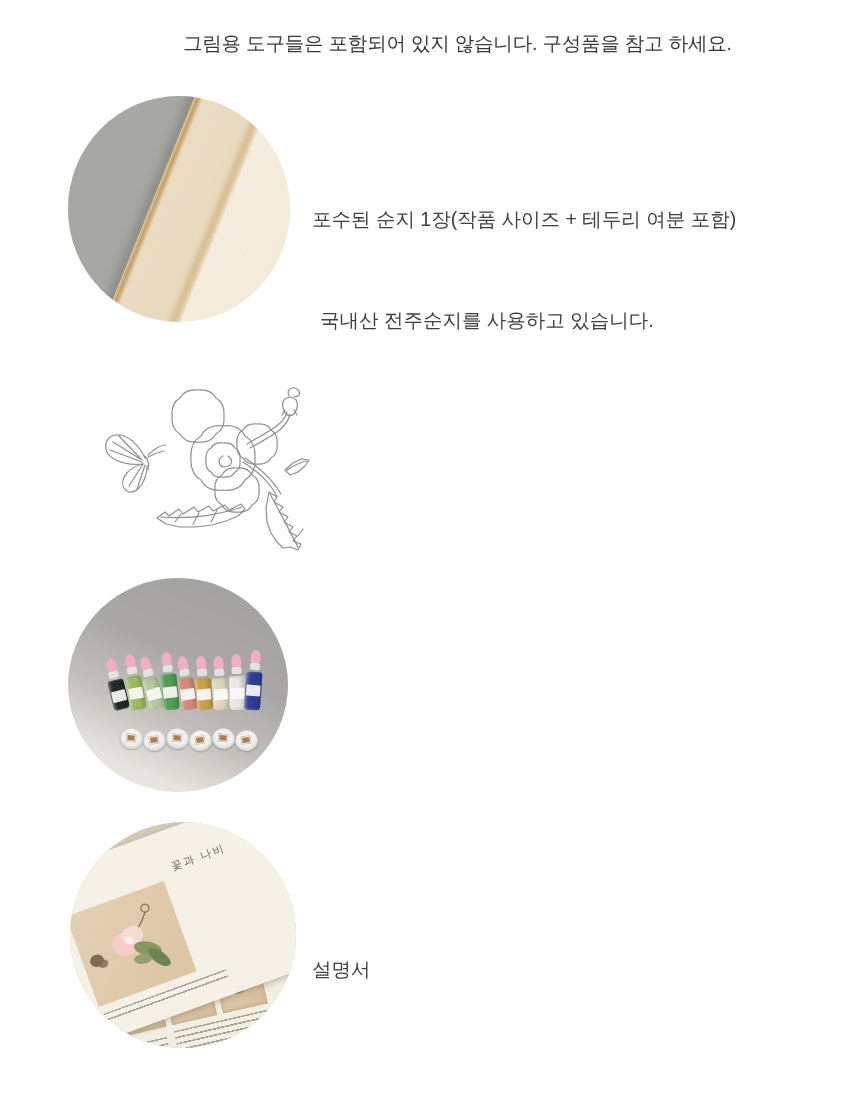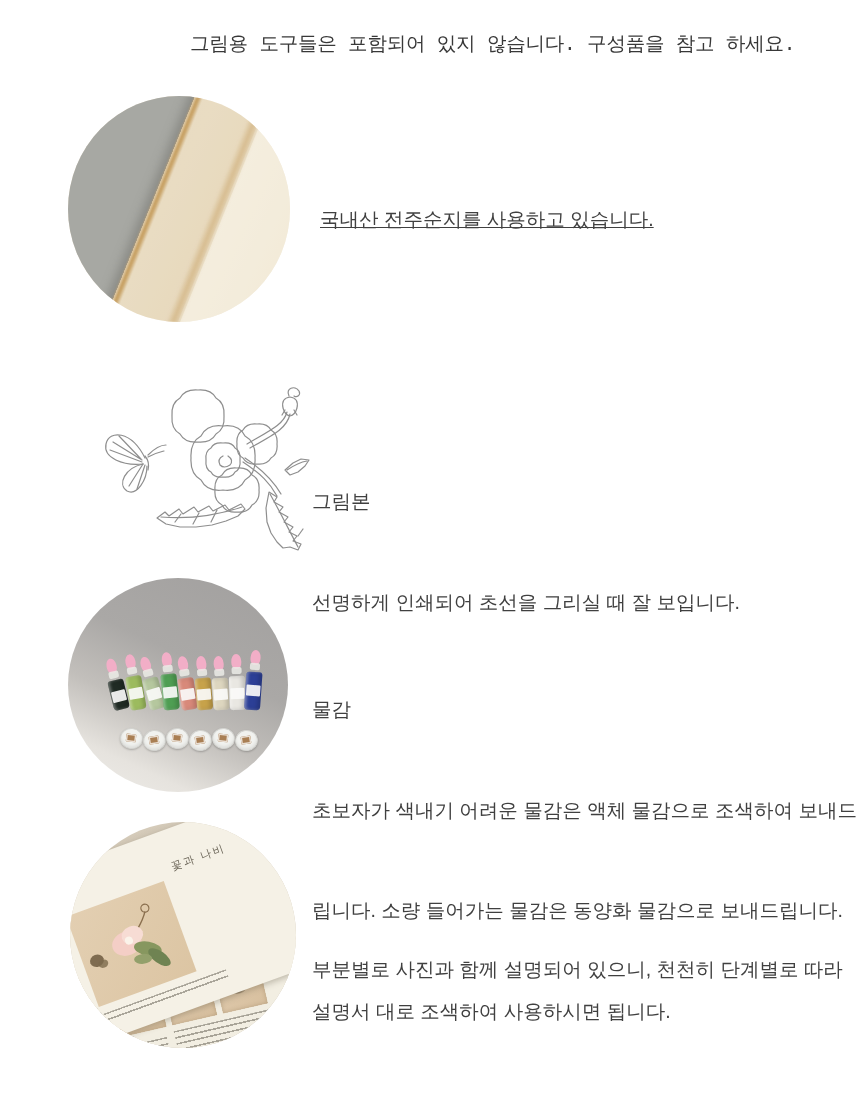--- a/index.html
+++ b/index.html
@@ -2,27 +2,27 @@
 <html lang="ko"><head>
 <meta charset="utf-8">
 <style>
   html,body{margin:0;padding:0;background:#ffffff;}
   .page{
     position:relative;width:860px;height:1100px;background:#fff;overflow:hidden;
     font-family:"Liberation Sans","DejaVu Sans",sans-serif;color:#3e3e3e;
   }
   
   .hdr-title{position:absolute;left:78px;top:20px;font-size:31px;color:#2d2d2d;letter-spacing:1px;}
-  .hdr-sub{position:absolute;left:190px;top:30px;font-size:19.5px;color:#383838;letter-spacing:-0.2px;font-family:Liberation Mono, monospace;}
+  .hdr-sub{position:absolute;left:183px;top:30px;font-size:19.5px;color:#383838;letter-spacing:-0.2px;}
 
   
   .tblock{position:absolute;font-size:19.5px;line-height:33.5px;color:#404040;white-space:pre;}
   .tblock p{margin:0;}
   .ind96{padding-left:96px;}
-  .ind8{padding-left:8px;text-decoration:underline;}
+  .ind8{padding-left:8px;}
 
   
   .circle{position:absolute;border-radius:50%;overflow:hidden;}
   .circle *{position:absolute;}
 
   
   .c-paper{left:68px;top:96px;width:222px;height:226px;
     background:linear-gradient(115deg,#eadfc9 0%,#efe6d3 45%,#e7dabf 100%);}
   .paper-gray{left:-80px;top:-60px;width:170px;height:270px;transform:rotate(22deg);
     background:#a7a8a3;
@@ -81,20 +81,21 @@
   <div class="hdr-sub">그림용 도구들은 포함되어 있지 않습니다. 구성품을 참고 하세요.</div>
 
   <div class="circle c-paper">
     <div class="paper-gray"></div>
     <div class="paper-band"></div>
     <div class="paper-light"></div>
     <div class="paper-seam"></div>
     <div class="paper-seam2"></div>
   </div>
   <div class="tblock" style="left:312px;top:136px;">
+    <p>포수된 순지 1장(작품 사이즈 + 테두리 여분 포함)</p>
     <p class="ind8">국내산 전주순지를 사용하고 있습니다.</p>
   </div>
 
   <svg class="sketch" width="220" height="172" viewBox="0 0 220 172" fill="none" stroke="#8e8e8e" stroke-width="1.2" stroke-linecap="round" stroke-linejoin="round">
 
     <path d="M50,72 C36,44 14,44 11,58 C8,72 28,80 48,78"></path>
     <path d="M48,78 C30,82 22,98 32,105 C42,110 52,94 52,80"></path>
     <path d="M47,74 L18,56 M47,76 L15,64 M46,73 L24,50 M48,78 L34,100 M50,79 L42,103"></path>
     <path d="M50,70 q5,6 3,14"></path>
     <path d="M53,69 C60,62 66,59 71,59 M53,71 C60,67 65,66 69,65"></path>
@@ -117,24 +118,20 @@
     <path d="M66,131 C90,133 120,130 147,121"></path>
     <path d="M80,136 L86,128 M98,138 L104,127 M116,136 L122,124"></path>
 
     <path d="M174,106 L182,111 179,116 188,121 184,126 193,131 189,136 198,141 194,146 202,150 198,155 206,158 203,164 195,161 188,162 182,156 176,147 172,136 171,122 Z"></path>
     <path d="M175,108 C184,124 194,144 203,161"></path>
 
     <path d="M190,84 L198,77 206,73 214,74 210,80 203,86 195,89 Z"></path>
     <path d="M192,84 C198,80 206,76 212,75"></path>
     <path d="M203,150 l5,-7"></path>
   </svg>
-  <div class="tblock" style="left:312px;top:418px;">
-    <p>그림본</p>
-    <p>선명하게 인쇄되어 초선을 그리실 때 잘 보입니다.</p>
-  </div>
 
   <div class="circle c-paint">
     <div id="bottle-row" style="left:0;top:0;width:100%;height:100%;">
         <div class="bottle" style="left: 40px; top: 80px; height: 52px; transform: rotate(-14deg);">
           <div class="cap" style="background:#f2aec7;top:0;"></div>
     <div class="neck" style="top:13px;"></div>
     <div class="body" style="height:30px;background:#202b24;"></div>
     <div class="label" style="top:32.5px;"></div>
         </div>
         <div class="bottle" style="left: 58px; top: 76px; height: 56px; transform: rotate(-10deg);">
@@ -197,26 +194,20 @@
         <div class="tub" style="left: 121px; top: 152px; transform: rotate(-8deg);">
           <i></i>
         </div>
         <div class="tub" style="left: 144px; top: 150px; transform: rotate(6deg);">
           <i></i>
         </div>
         <div class="tub" style="left: 167px; top: 152px; transform: rotate(-8deg);">
           <i></i>
         </div>
       </div>
-  </div>
-  <div class="tblock" style="left:312px;top:626px;">
-    <p>물감</p>
-    <p>초보자가 색내기 어려운 물감은 액체 물감으로 조색하여 보내드</p>
-    <p>립니다. 소량 들어가는 물감은 동양화 물감으로 보내드립니다.</p>
-    <p>설명서 대로 조색하여 사용하시면 됩니다.</p>
   </div>
 
   <div class="circle c-sheets">
     <div class="sheet sh-under">
       <div class="tstripe" style="left:12px;top:58px;width:150px;height:20px;"></div>
       <div class="tstripe" style="left:10px;top:88px;width:160px;height:14px;"></div>
     </div>
     <div class="sheet sh-strip">
       <div class="mini-th" style="left:12px;top:16px;">
           <i></i>
@@ -244,17 +235,17 @@
           <ellipse cx="14" cy="52" rx="7" ry="6" fill="#6d5b40" opacity=".85"></ellipse>
           <ellipse cx="19" cy="57" rx="5" ry="4" fill="#7c6a4c" opacity=".8"></ellipse>
         </svg>
       </div>
       <div class="sheet-title" style="left:142px;top:30px;">꽃과 나비</div>
       <div class="tstripe" style="left:196px;top:8px;width:40px;height:4px;"></div>
       <div class="tstripe" style="left:28px;top:152px;width:130px;height:10px;"></div>
     </div>
   </div>
   <div class="tblock" style="left:312px;top:886px;">
-    <p>부분별로 사진과 함께 설명되어 있으니, 천천히 단계별로 따라</p>
+    <p>설명서</p>
     
   </div>
 
 </div>
 
 </body></html>

